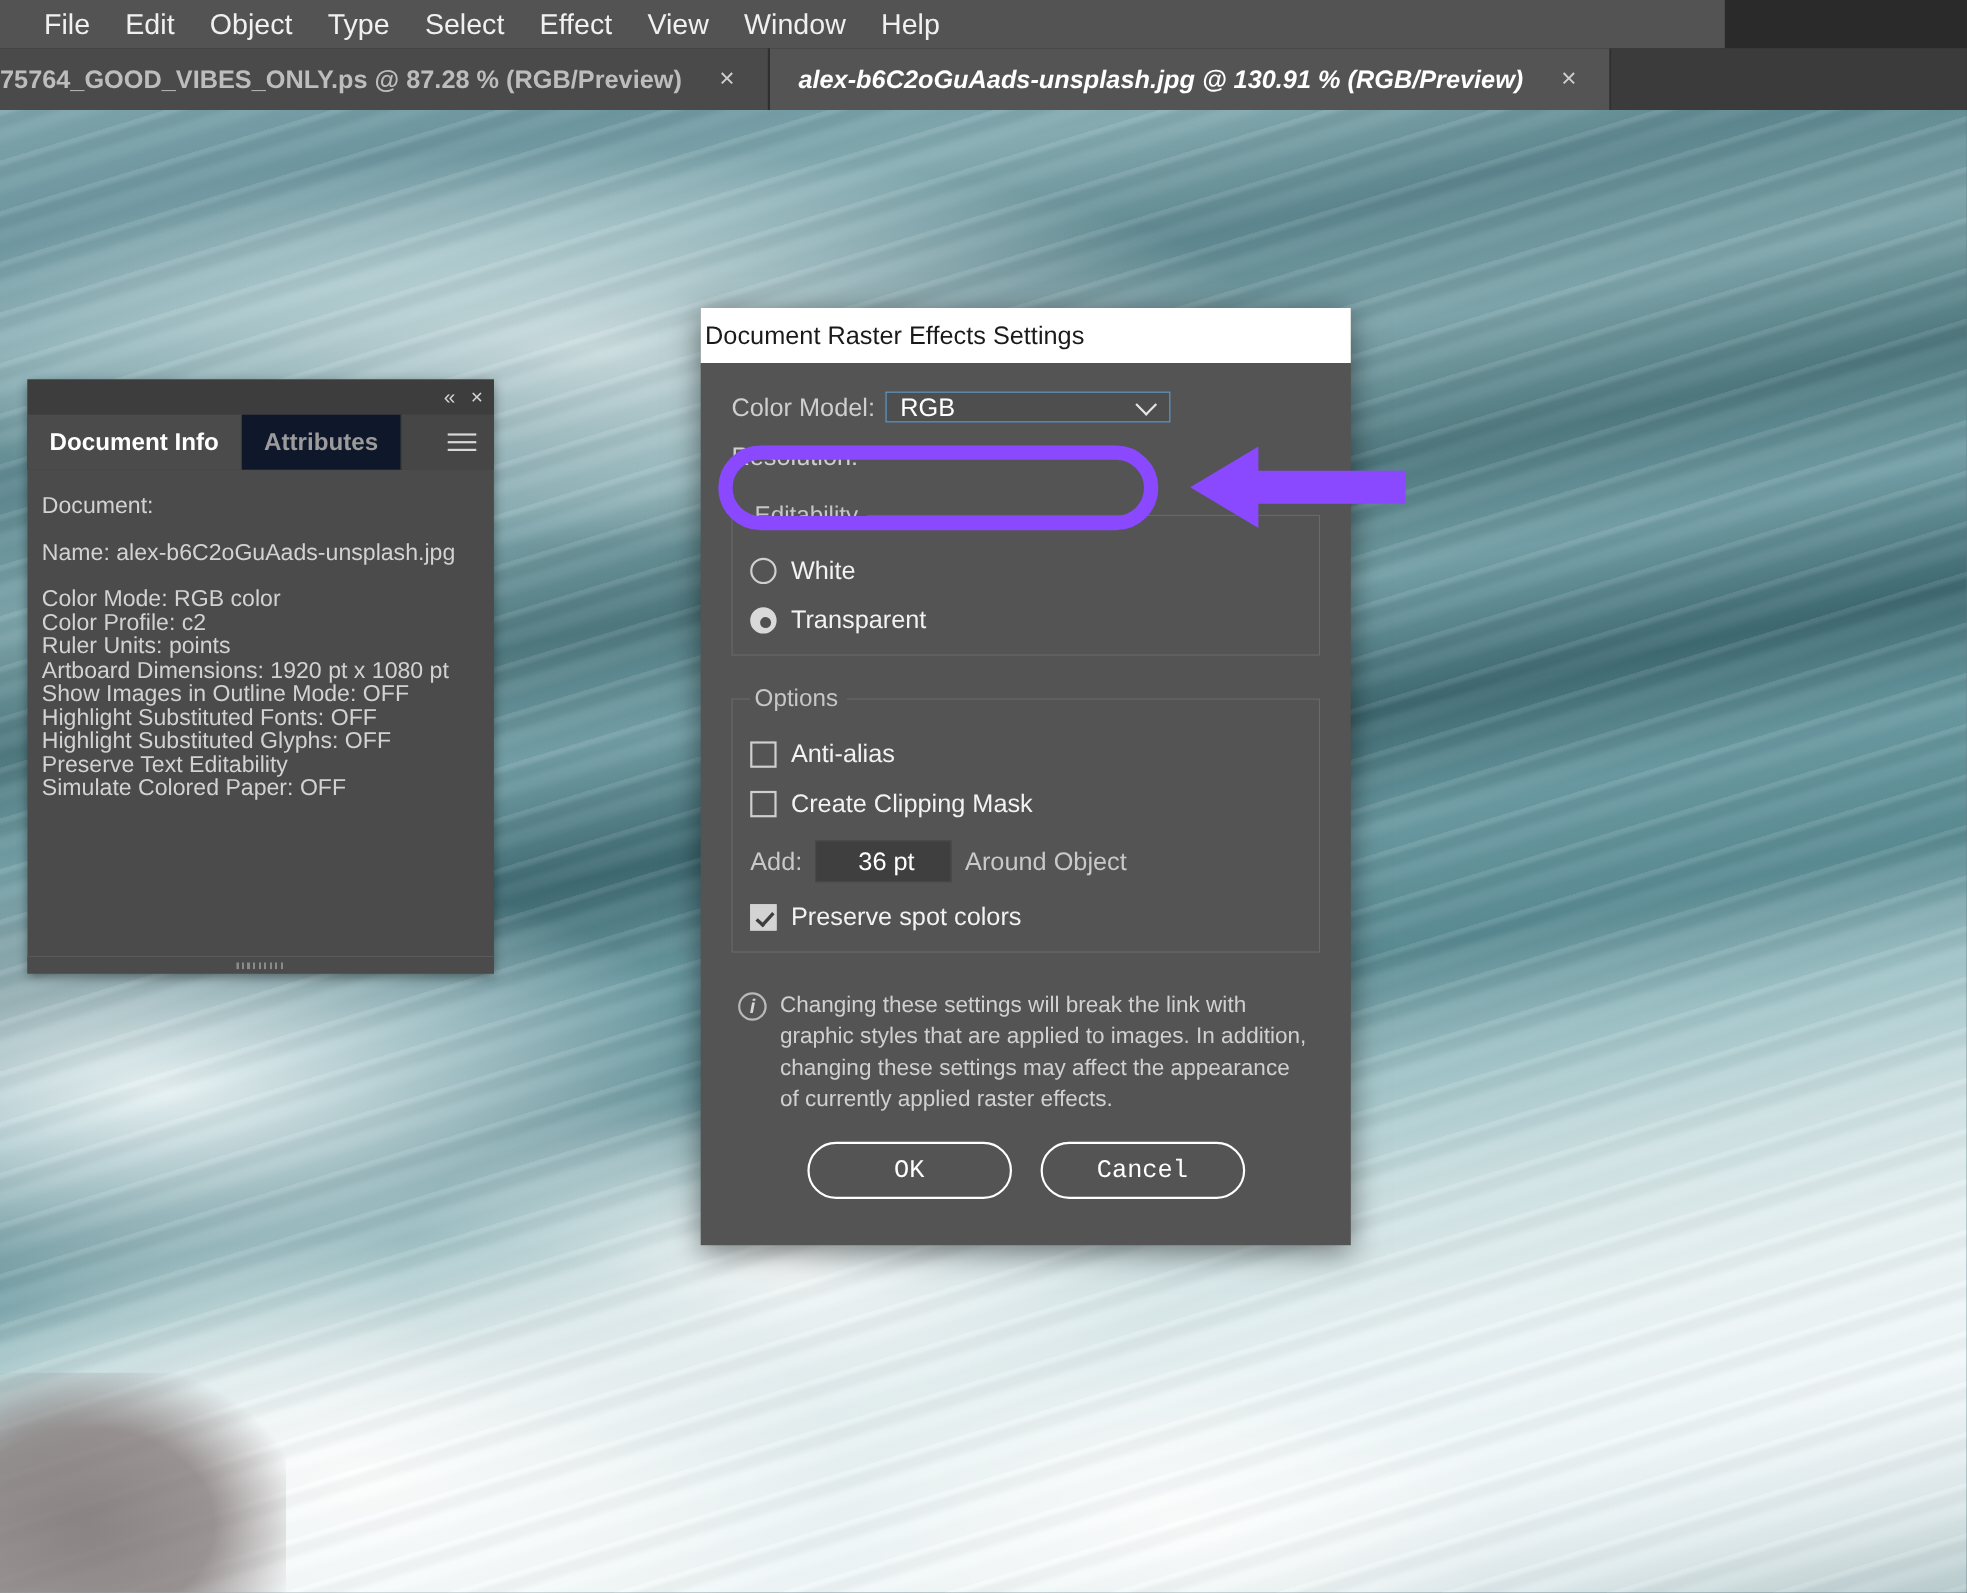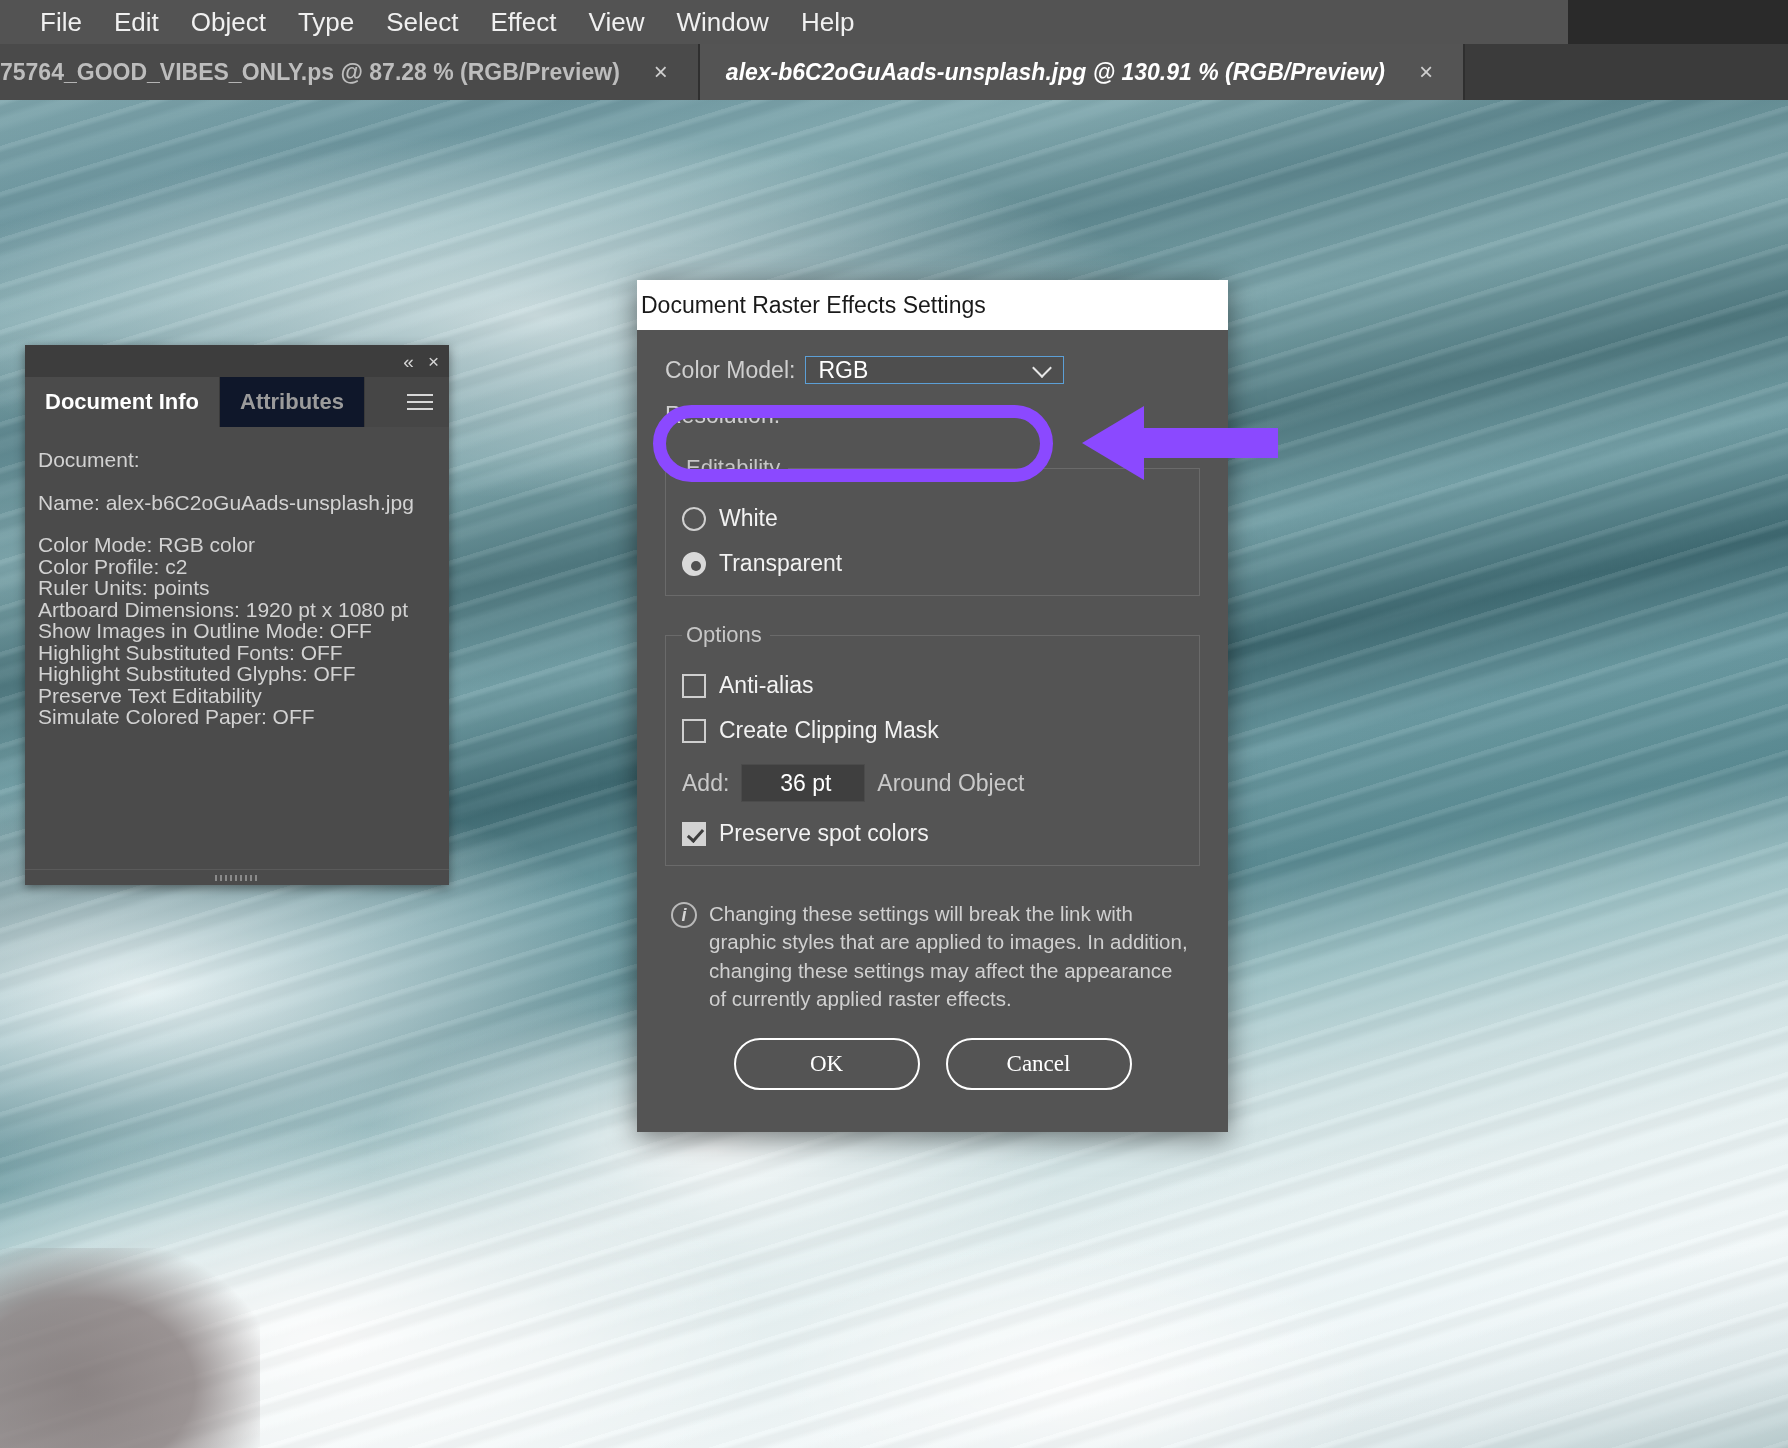--- a/index.html
+++ b/index.html
@@ -297,21 +297,21 @@
     display: flex; justify-content: center; gap: 26px;
   }
   .dlg-btn {
     min-width: 186px; height: 52px;
     border-radius: 26px;
     border: 2.5px solid #ffffff;
     background: transparent;
     color: #ffffff; font-size: 23px;
     display: flex; align-items: center; justify-content: center;
     cursor: pointer;
-    font-family: Liberation Serif, serif;
+    font-family: Liberation Mono, monospace;
   }
 </style>
 </head>
 <body>
 
 <div id="canvas">
   <div id="photo"></div>
   <div id="rock"></div>
 </div>
 

